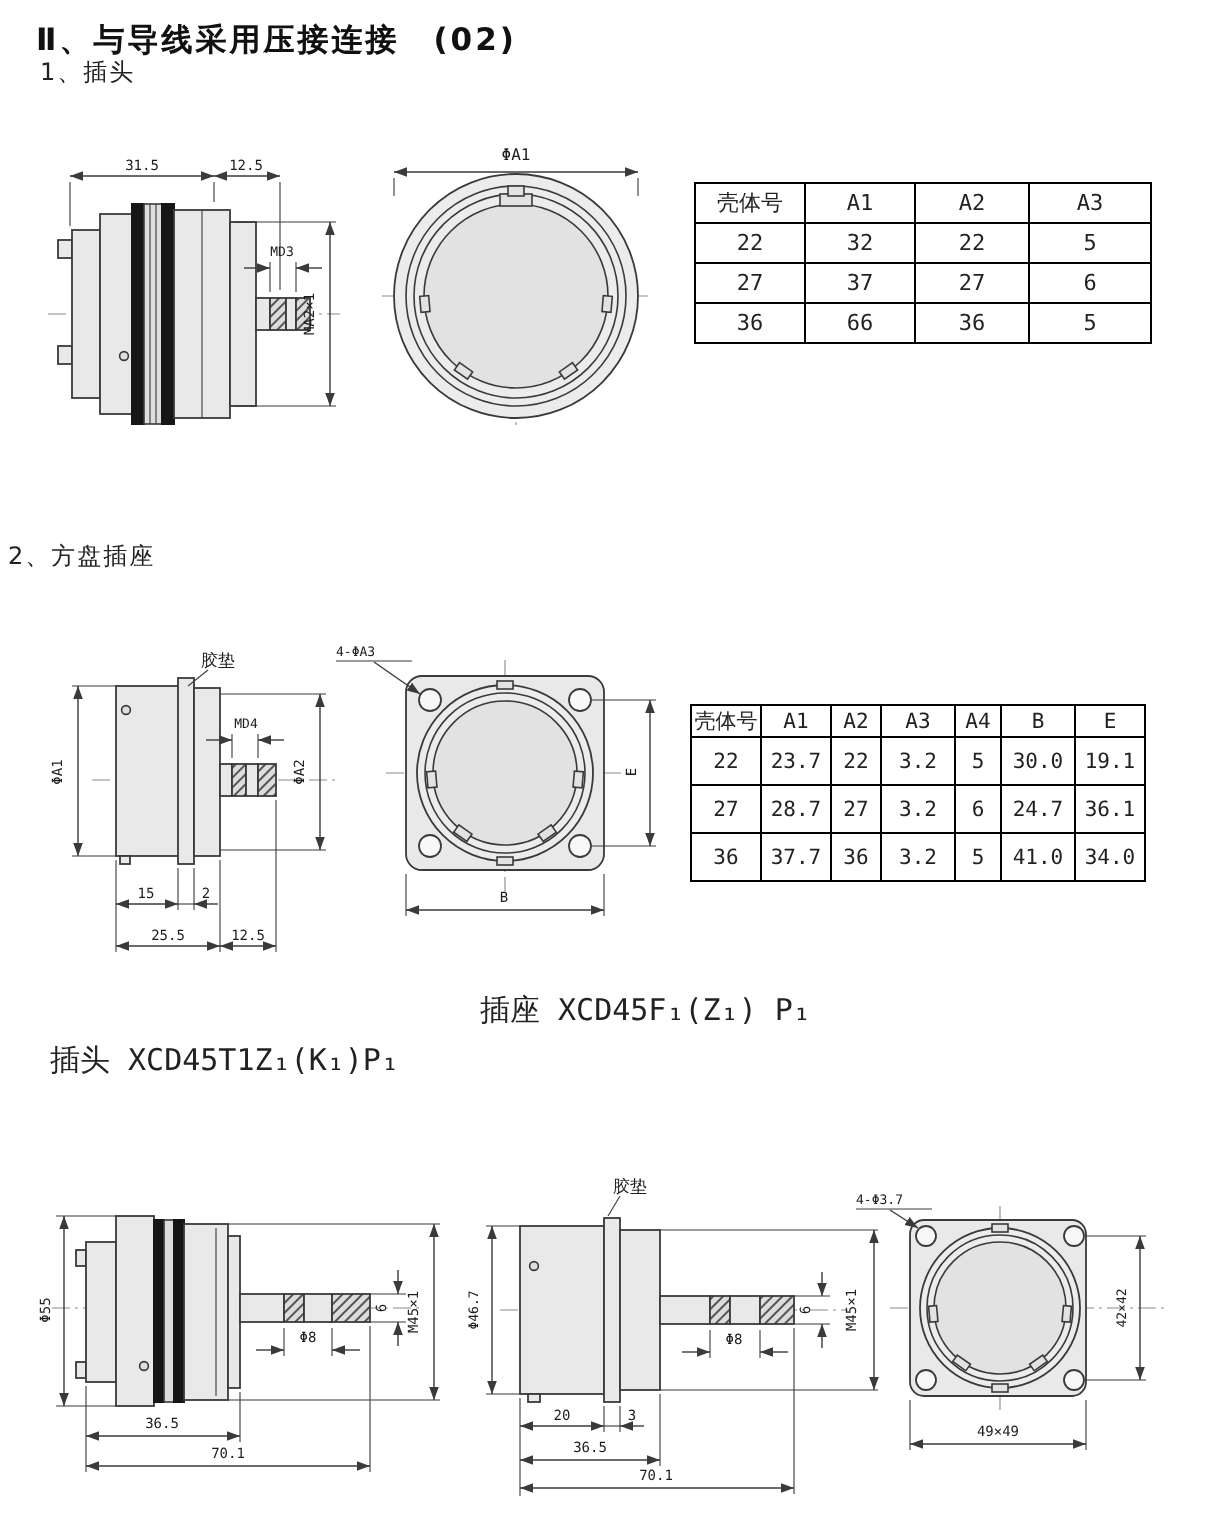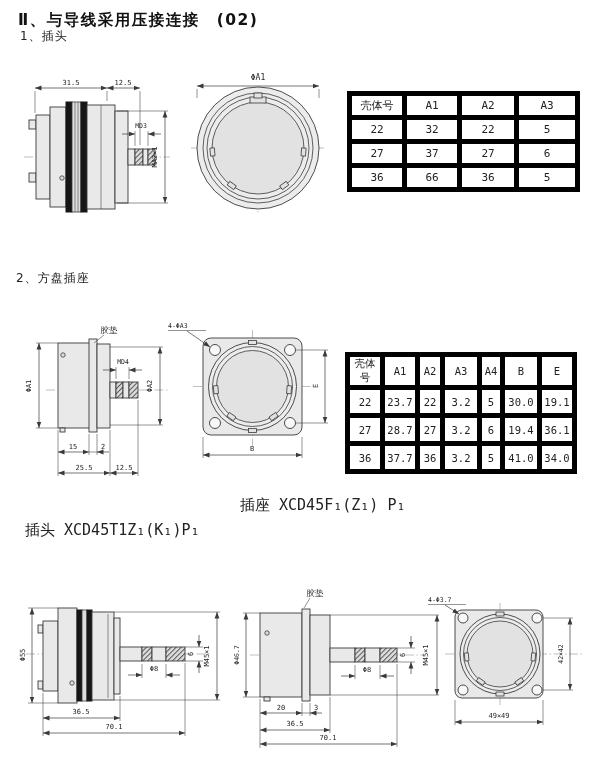--- a/index.html
+++ b/index.html
@@ -3,21 +3,21 @@
 <meta charset="utf-8">
 <style>
   html,body{margin:0;padding:0;background:#fff;}
   .page{position:relative;width:612px;height:758px;background:#ffffff;overflow:hidden;
         font-family:"DejaVu Sans",sans-serif;color:#1d1d1d;text-decoration:underline;}
   .title{position:absolute;left:18px;top:10px;font-size:15.5px;font-weight:700;letter-spacing:1.5px;color:#111;}
   .sec{position:absolute;font-size:12px;letter-spacing:1px;color:#222;}
   .model{position:absolute;font-size:15px;color:#222;font-family:"DejaVu Sans Mono","DejaVu Sans",monospace;}
   svg.draw{position:absolute;overflow:visible;}
   table.spec{position:absolute;border-collapse:collapse;table-layout:fixed;background:#fff;}
-  table.spec th,table.spec td{border:5px solid #000000;text-align:center;vertical-align:middle;
+  table.spec th,table.spec td{border:1px solid #000000;text-align:center;vertical-align:middle;
        font-weight:400;padding:0;color:#222;font-family:"DejaVu Sans Mono","DejaVu Sans",monospace;}
   .t1 th,.t1 td{height:19px;font-size:11px;}
   .t2 th{height:15px;font-size:10.5px;}
   .t2 td{height:23px;font-size:10.5px;}
   
   .part{fill:#e9e9e9;stroke:#3a3a3a;stroke-width:0.9;}
   .part2{fill:#dedede;stroke:#3a3a3a;stroke-width:0.8;}
   .partw{fill:#f8f8f8;stroke:#3a3a3a;stroke-width:0.9;}
   .shell{fill:#ececec;stroke:#3a3a3a;stroke-width:0.9;}
   .ring{fill:none;stroke:#3a3a3a;stroke-width:0.8;}
@@ -155,21 +155,21 @@
     </tr>
     <tr>
       <td>36</td>
       <td>66</td>
       <td>36</td>
       <td>5</td>
     </tr>
   </tbody>
     </table>
 
-  <div class="sec" style="left:16px;top:270px">2、方盘插座</div>
+  <div class="sec" style="left:4px;top:270px">2、方盘插座</div>
 
   <svg class="draw" style="left:18px;top:318px" width="180" height="168" viewBox="0 0 180 168">
     <line class="cl" x1="28" y1="72" x2="152" y2="72"></line>
     <g>
       <rect class="part" x="40" y="25" width="32" height="85"></rect>
       <rect class="part" x="42" y="110" width="5" height="4"></rect>
       <rect class="part" x="71" y="21" width="8" height="93"></rect>
       <rect class="part" x="79" y="26" width="13" height="84"></rect>
       <circle class="part2" cx="45" cy="37" r="2.2"></circle>
     </g>
@@ -282,21 +282,21 @@
       <td>5</td>
       <td>30.0</td>
       <td>19.1</td>
     </tr>
     <tr>
       <td>27</td>
       <td>28.7</td>
       <td>27</td>
       <td>3.2</td>
       <td>6</td>
-      <td>19.4</td>
+      <td>24.7</td>
       <td>36.1</td>
     </tr>
     <tr>
       <td>36</td>
       <td>37.7</td>
       <td>36</td>
       <td>3.2</td>
       <td>5</td>
       <td>41.0</td>
       <td>34.0</td>

